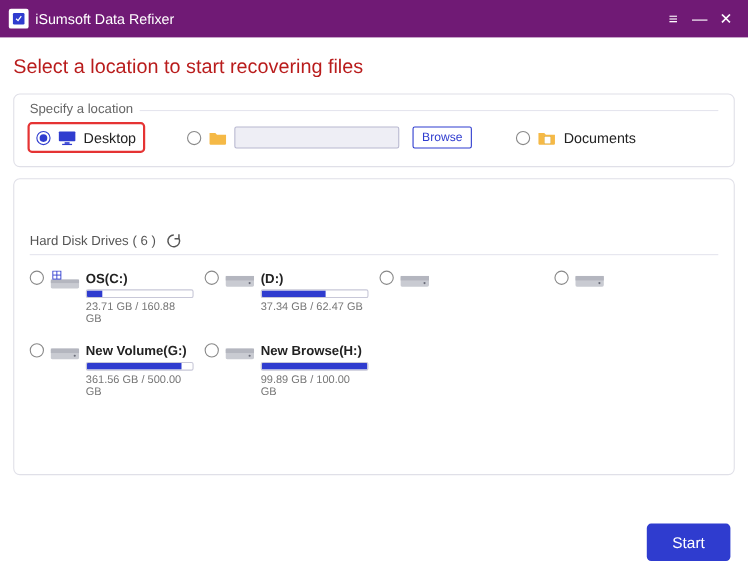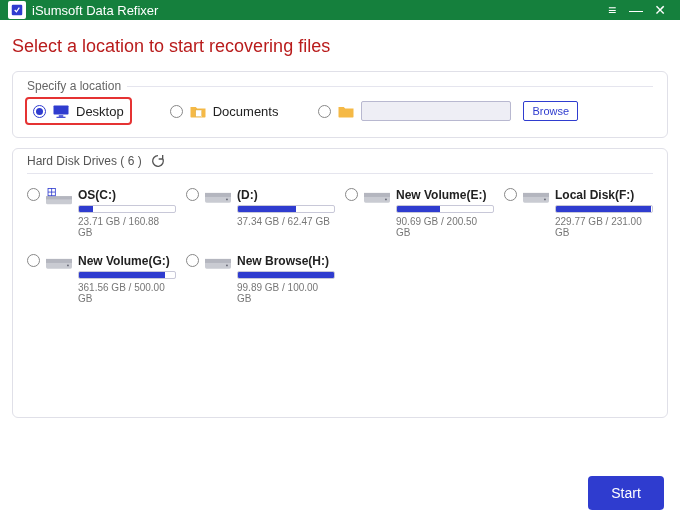--- a/index.html
+++ b/index.html
@@ -1,37 +1,37 @@
 <!DOCTYPE html>
 <html><head>
 <meta charset="utf-8">
 <style>
   * { box-sizing: border-box; margin: 0; padding: 0; font-family: "Segoe UI", Arial, sans-serif; }
   body { width: 680px; height: 524px; background: #fff; overflow: hidden; }
-  .titlebar { height: 20px; background: #15803d; color: #fff; display: flex; align-items: center; padding: 0 8px; font-size: 13px; }
+  .titlebar { height: 34px; background: #701a75; color: #fff; display: flex; align-items: center; padding: 0 8px; font-size: 13px; }
   .titlebar .logo { width: 18px; height: 18px; background: #fff; border-radius: 2px; margin-right: 6px; display: flex; align-items: center; justify-content: center; }
   .titlebar .logo svg { width: 14px; height: 14px; }
   .titlebar .spacer { flex: 1; }
   .tb-btn { width: 24px; height: 24px; display: flex; align-items: center; justify-content: center; cursor: pointer; font-size: 14px; }
   .main { padding: 10px 12px 0 12px; }
   .heading { font-size: 18px; font-weight: 400; color: #b91c1c; margin: 6px 0 14px 0; }
   .panel { border: 1px solid #e0e0e8; border-radius: 6px; padding: 4px 14px 14px 14px; margin-bottom: 10px; position: relative; }
   .panel-title { font-size: 12px; color: #666; background: #fff; position: relative; top: 0; display: inline-block; padding-right: 6px; }
   .panel-rule { border: none; border-top: 1px solid #e5e5ee; margin-top: -8px; margin-bottom: 12px; }
   .loc-row { display: flex; align-items: center; gap: 40px; margin-top: 6px; }
   .loc-opt { display: flex; align-items: center; gap: 6px; font-size: 13px; color: #222; cursor: pointer; }
   .radio { width: 13px; height: 13px; border: 1.5px solid #2f3ccf; border-radius: 50%; display: inline-flex; align-items: center; justify-content: center; flex-shrink: 0; }
   .radio.unsel { border-color: #888; }
   .radio.sel::after { content: ""; width: 7px; height: 7px; background: #2f3ccf; border-radius: 50%; }
   .loc-opt.highlight { outline: 2px solid #e53333; padding: 4px 6px; border-radius: 2px; }
   .icon-box { width: 18px; height: 16px; display: inline-flex; align-items: center; justify-content: center; }
   .path-input { width: 150px; height: 20px; border: 1px solid #b8b8d0; background: #eeeef5; border-radius: 2px; padding: 0 4px; font-size: 11px; }
   .browse-btn { height: 20px; padding: 0 8px; border: 1px solid #2f3ccf; background: #fff; color: #2f3ccf; font-size: 11px; border-radius: 2px; cursor: pointer; display: flex; align-items: center; margin-left: 6px; }
   .last-group { display: flex; align-items: center; }
-  .drives-head { display: flex; align-items: center; gap: 8px; font-size: 12px; color: #555; }
+  .drives-head { display: flex; align-items: center; gap: 8px; font-size: 12px; color: #555; margin-top: 44px; }
   .refresh { width: 16px; height: 16px; cursor: pointer; }
   .drives-grid { display: grid; grid-template-columns: repeat(4, 1fr); gap: 16px 10px; margin-top: 14px; }
   .drive { display: flex; gap: 6px; align-items: flex-start; }
   .dicon { width: 26px; height: 18px; flex-shrink: 0; }
   .dinfo { flex: 1; min-width: 0; }
   .dname { font-size: 12px; font-weight: 600; color: #222; white-space: nowrap; overflow: hidden; text-overflow: ellipsis; }
   .bar { height: 8px; border: 1px solid #c8c8d8; border-radius: 2px; margin: 3px 0 3px 0; overflow: hidden; background: #fff; }
   .bar-fill { height: 100%; background: #2f3ccf; }
   .dsize { font-size: 10px; color: #777; }
   .footer { position: absolute; right: 16px; bottom: 14px; }
@@ -66,40 +66,40 @@
         <span class="icon-box">
           <svg viewBox="0 0 24 20">
               <rect x="2" y="2" width="20" height="12" rx="1" fill="#2f3ccf"></rect>
               <rect x="9" y="15" width="6" height="2" fill="#2f3ccf"></rect>
               <rect x="6" y="17" width="12" height="1.5" fill="#2f3ccf"></rect>
             </svg>
         </span>
         <span>Desktop</span>
       </div>
 
+      <div class="loc-opt last-group" style="gap:6px;">
+        <span class="radio unsel"></span>
+        <span class="icon-box">
+          <svg viewBox="0 0 24 20">
+              <path d="M2 4h7l2 2h11v11a1 1 0 0 1-1 1H3a1 1 0 0 1-1-1z" fill="#f5b946"></path>
+            </svg>
+        </span>
+        <input class="path-input" value="" style="">
+        <span class="browse-btn">Browse</span>
+      </div>
+
       <div class="loc-opt">
         <span class="radio unsel"></span>
         <span class="icon-box">
           <svg viewBox="0 0 24 20">
               <path d="M2 4h7l2 2h11v11a1 1 0 0 1-1 1H3a1 1 0 0 1-1-1z" fill="#f5b946"></path>
               <rect x="9" y="8" width="8" height="9" fill="#fff" stroke="#d0a030" stroke-width="0.5"></rect>
             </svg>
         </span>
         <span>Documents</span>
-      </div>
-
-      <div class="loc-opt last-group" style="gap:6px;">
-        <span class="radio unsel"></span>
-        <span class="icon-box">
-          <svg viewBox="0 0 24 20">
-              <path d="M2 4h7l2 2h11v11a1 1 0 0 1-1 1H3a1 1 0 0 1-1-1z" fill="#f5b946"></path>
-            </svg>
-        </span>
-        <input class="path-input" value="" style="">
-        <span class="browse-btn">Browse</span>
       </div>
     </div>
   </div>
 
   <div class="panel" style="min-height:270px;">
     <div class="drives-head">
       <span><span>Hard Disk Drives</span> <span>( 6 )</span></span>
       <span class="refresh">
         <svg viewBox="0 0 24 24">
             <path d="M12 4a8 8 0 1 0 7.4 5" fill="none" stroke="#555" stroke-width="2"></path>
@@ -143,42 +143,28 @@
             <div class="dsize">37.34 GB / 62.47 GB</div>
           </div>
         </div>
         <div class="drive">
           <span class="radio unsel"></span>
           <span class="dicon"><svg viewBox="0 0 32 22">
               <rect x="0" y="6" width="32" height="12" rx="2" fill="#c9cbd2"></rect>
               <rect x="0" y="6" width="32" height="5" fill="#b4b6bf"></rect>
               <circle cx="27" cy="14" r="1.2" fill="#6a6c78"></circle>
             </svg></span>
-          <div class="dinfo">
-            <div class="dname">New Volume(E:)</div>
-            <div class="bar">
-              <div class="bar-fill" style="width:45%"></div>
-            </div>
-            <div class="dsize">90.69 GB / 200.50 GB</div>
-          </div>
-        </div>
-        <div class="drive">
-          <span class="radio unsel"></span>
-          <span class="dicon"><svg viewBox="0 0 32 22">
-              <rect x="0" y="6" width="32" height="12" rx="2" fill="#c9cbd2"></rect>
-              <rect x="0" y="6" width="32" height="5" fill="#b4b6bf"></rect>
-              <circle cx="27" cy="14" r="1.2" fill="#6a6c78"></circle>
-            </svg></span>
-          <div class="dinfo">
-            <div class="dname">Local Disk(F:)</div>
-            <div class="bar">
-              <div class="bar-fill" style="width:99%"></div>
-            </div>
-            <div class="dsize">229.77 GB / 231.00 GB</div>
-          </div>
+        </div>
+        <div class="drive">
+          <span class="radio unsel"></span>
+          <span class="dicon"><svg viewBox="0 0 32 22">
+              <rect x="0" y="6" width="32" height="12" rx="2" fill="#c9cbd2"></rect>
+              <rect x="0" y="6" width="32" height="5" fill="#b4b6bf"></rect>
+              <circle cx="27" cy="14" r="1.2" fill="#6a6c78"></circle>
+            </svg></span>
         </div>
         <div class="drive">
           <span class="radio unsel"></span>
           <span class="dicon"><svg viewBox="0 0 32 22">
               <rect x="0" y="6" width="32" height="12" rx="2" fill="#c9cbd2"></rect>
               <rect x="0" y="6" width="32" height="5" fill="#b4b6bf"></rect>
               <circle cx="27" cy="14" r="1.2" fill="#6a6c78"></circle>
             </svg></span>
           <div class="dinfo">
             <div class="dname">New Volume(G:)</div>

